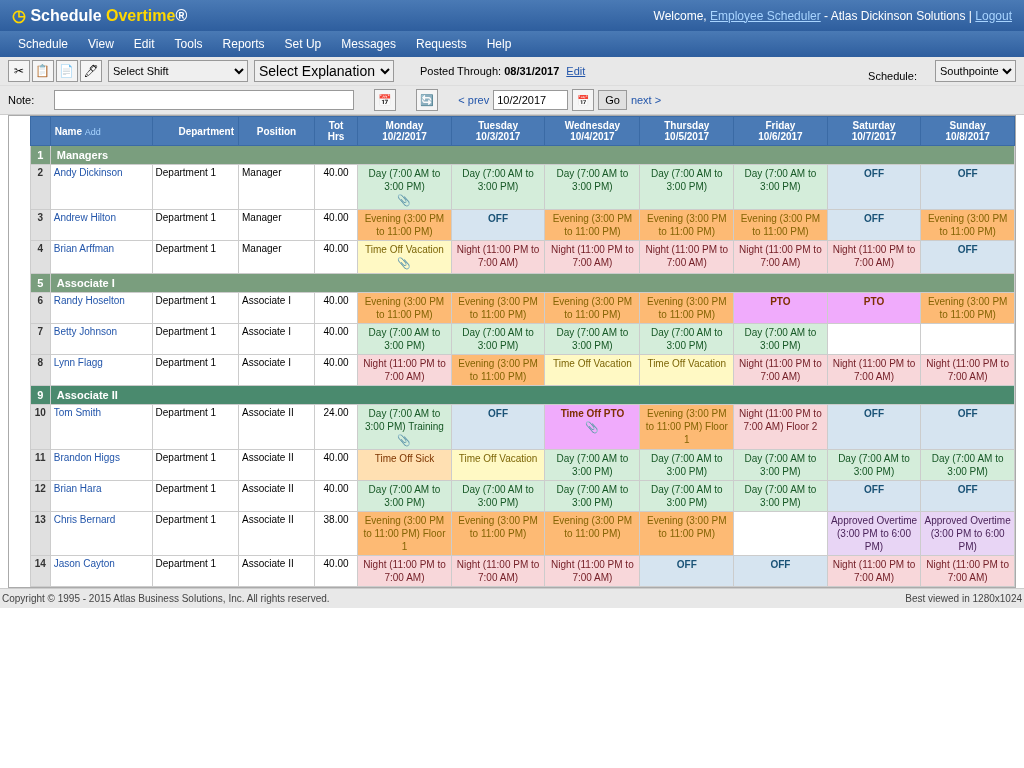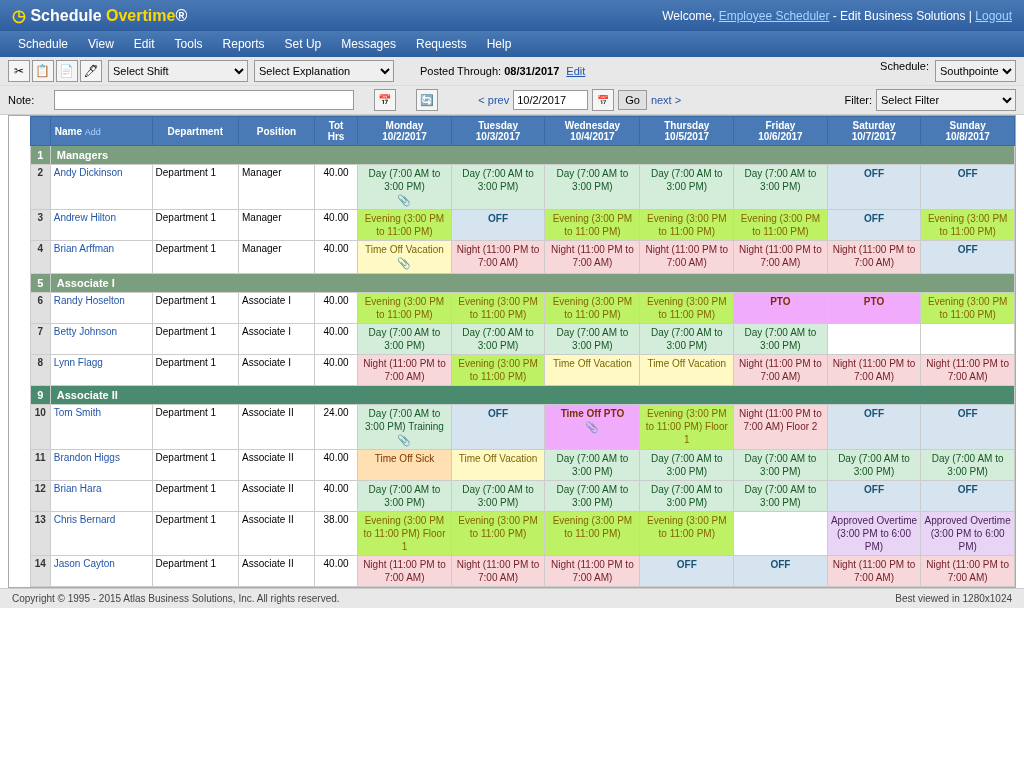--- a/index.html
+++ b/index.html
@@ -75,21 +75,21 @@
     .row-num {
       background: #e0e0e0;
       text-align: center;
       font-weight: bold;
       color: #333;
       width: 20px;
     }
 
     
     .shift-day { background: #d4edda; color: #155724; }
-    .shift-evening { background: #bef264; color: #856404; }
+    .shift-evening { background: #fdba74; color: #856404; }
     .shift-night { background: #f8d7da; color: #721c24; }
     .shift-off { background: #d6e4f0; color: #1a5276; font-weight: bold; }
     .shift-pto { background: #f0abfc; color: #7d2e00; font-weight: bold; }
     .shift-vacation { background: #fff9c4; color: #7d6608; }
     .shift-sick { background: #ffe0b2; color: #7d3500; }
     .shift-approved { background: #e8d5f5; color: #4a235a; }
     .shift-empty { background: #fff; }
 
     .name-link { color: #2255aa; cursor: pointer; text-decoration: none; }
 
@@ -101,21 +101,21 @@
       overflow-y: auto;
       max-height: 520px;
       border: 1px solid #aaa;
       margin: 0 8px;
       padding-left: 21px;
     }
 
     .footer {
       background: #e8e8e8;
       border-top: 1px solid #ccc;
-      padding: 4px 12px;
+      padding: 4px 2px;
       display: flex;
       justify-content: space-between;
       font-size: 10px;
       color: #444;
     }
     .toolbar-row1, .toolbar-row2 {
       background: #e8e8e8;
       padding: 3px 8px;
       display: flex;
       align-items: center;
@@ -134,21 +134,21 @@
 <body>
 
 <div class="top-header">
   <div class="logo">
     <span>◷</span>
     Schedule <span>Overtime</span>®
   </div>
   <div class="welcome-text">
     <span>Welcome,</span>
     <a>Employee Scheduler</a>
-    <span>- Edit Business Solutions |</span>
+    <span>- Atlas Dickinson Solutions |</span>
     <a>Logout</a>
   </div>
 </div>
 
 <div class="nav-bar">
   <div class="nav-item">Schedule</div>
   <div class="nav-item">View</div>
   <div class="nav-item">Edit</div>
   <div class="nav-item">Tools</div>
   <div class="nav-item">Reports</div>
@@ -161,67 +161,61 @@
 <div class="toolbar-row1">
   <div class="icon-row">
     <div class="icon-btn" title="Cut">✂</div>
     <div class="icon-btn" title="Copy">📋</div>
     <div class="icon-btn" title="Paste">📄</div>
     <div class="icon-btn" title="Highlight">🖊</div>
   </div>
   <select style="height:22px;font-size:11px;border:1px solid #999;width:140px;">
     <option>Select Shift</option>
   </select>
-  <select style="height:22px;font-size:11px;border:1px solid #999;width:140px;">
+  <select style="height:22px;font-size:14px;border:1px solid #999;width:140px;">
     <option>Select Explanation</option>
   </select>
   <span style="margin-left:20px;">
     <span>Posted Through:</span>
     <strong>08/31/2017</strong>
     <a style="color:#2255aa;text-decoration:underline;margin-left:4px;cursor:pointer;">Edit</a>
   </span>
-  <div style="margin-left:auto;display:flex;align-items:flex-start;gap:6px;">
+  <div style="margin-left:auto;display:flex;align-items:flex-end;gap:18px;">
     <span>Schedule:</span>
     <select style="height:22px;font-size:11px;border:1px solid #999;">
       <option>Southpointe</option>
     </select>
   </div>
 </div>
 
 <div class="toolbar-row1" style="background:#e8e8e8;padding:3px 8px;display:flex;align-items:center;gap:20px;border-bottom:1px solid #ccc;">
   <span style="font-size:11px;">Note:</span>
   <input type="text" style="height: 20px; width: 300px; border: 1px solid rgb(153, 153, 153); font-size: 11px; padding: 0px 3px;">
   <div class="icon-btn" style="font-size:11px;">📅</div>
   <div class="icon-btn" style="font-size:11px;">🔄</div>
 
-  <div style="margin-left:20px;display:flex;align-items:center;gap:4px;font-size:11px;">
+  <div style="display:flex;align-items:center;gap:4px;font-size:11px;">
     <a style="color:#2255aa;text-decoration:none;cursor:pointer;">&lt; prev</a>
     <input type="text" style="height: 20px; width: 75px; border: 1px solid rgb(153, 153, 153); font-size: 11px; padding: 0px 3px;" value="10/2/2017">
     <div class="icon-btn" style="font-size:10px;">📅</div>
     <button class="go-btn">Go</button>
     <a style="color:#2255aa;text-decoration:none;cursor:pointer;text-align:center;">next &gt;</a>
   </div>
 
-  <div style="margin-left:auto;display:flex;align-items:center;gap:4px;font-size:11px;">
-    <span>Filter:</span>
-    <select style="height:22px;font-size:11px;border:1px solid #999;width:140px;">
-      <option>Select Filter</option>
-    </select>
-  </div>
 </div>
 
 <div class="table-wrapper">
   <table class="schedule-table">
     <thead>
       <tr>
         <th style="width:20px;"></th>
         <th style="width:110px;text-align:left;">
           Name <span style="color:#a8d4ff;font-weight:normal;cursor:pointer;font-size:9px;">Add</span>
         </th>
-        <th style="width:90px;">Department</th>
+        <th style="width:90px;text-align:right;">Department</th>
         <th style="width:80px;">Position</th>
         <th style="width:45px;">Tot Hrs</th>
         <th style="width:100px;">Monday<br>10/2/2017</th>
         <th style="width:100px;">Tuesday<br>10/3/2017</th>
         <th style="width:100px;">Wednesday<br>10/4/2017</th>
         <th style="width:100px;">Thursday<br>10/5/2017</th>
         <th style="width:100px;">Friday<br>10/6/2017</th>
         <th style="width:100px;">Saturday<br>10/7/2017</th>
         <th style="width:100px;">Sunday<br>10/8/2017</th>
       </tr>

